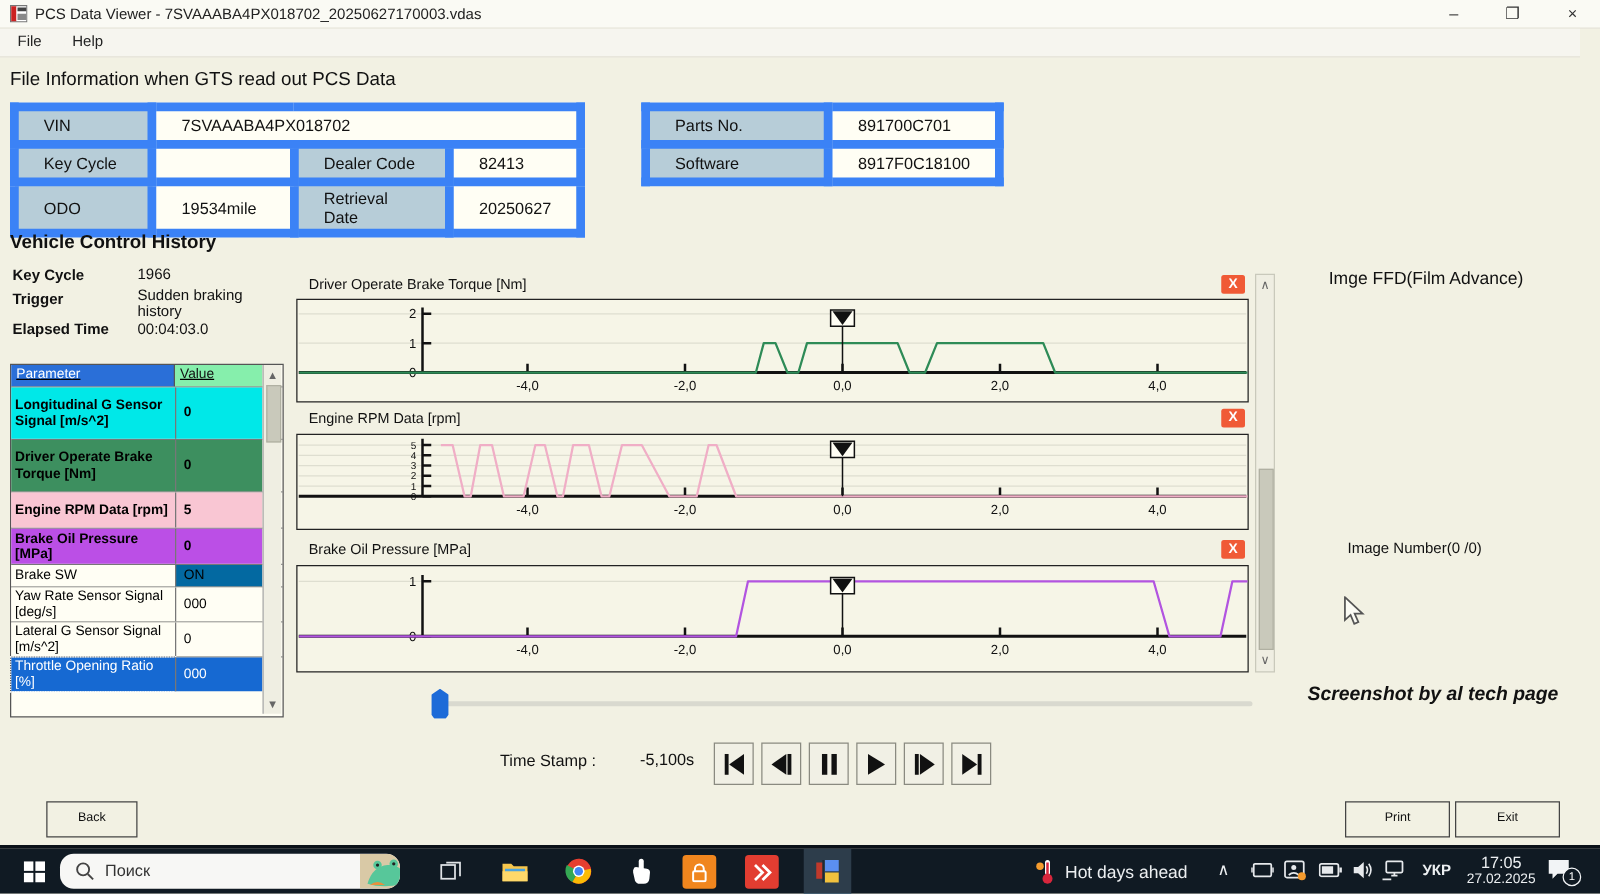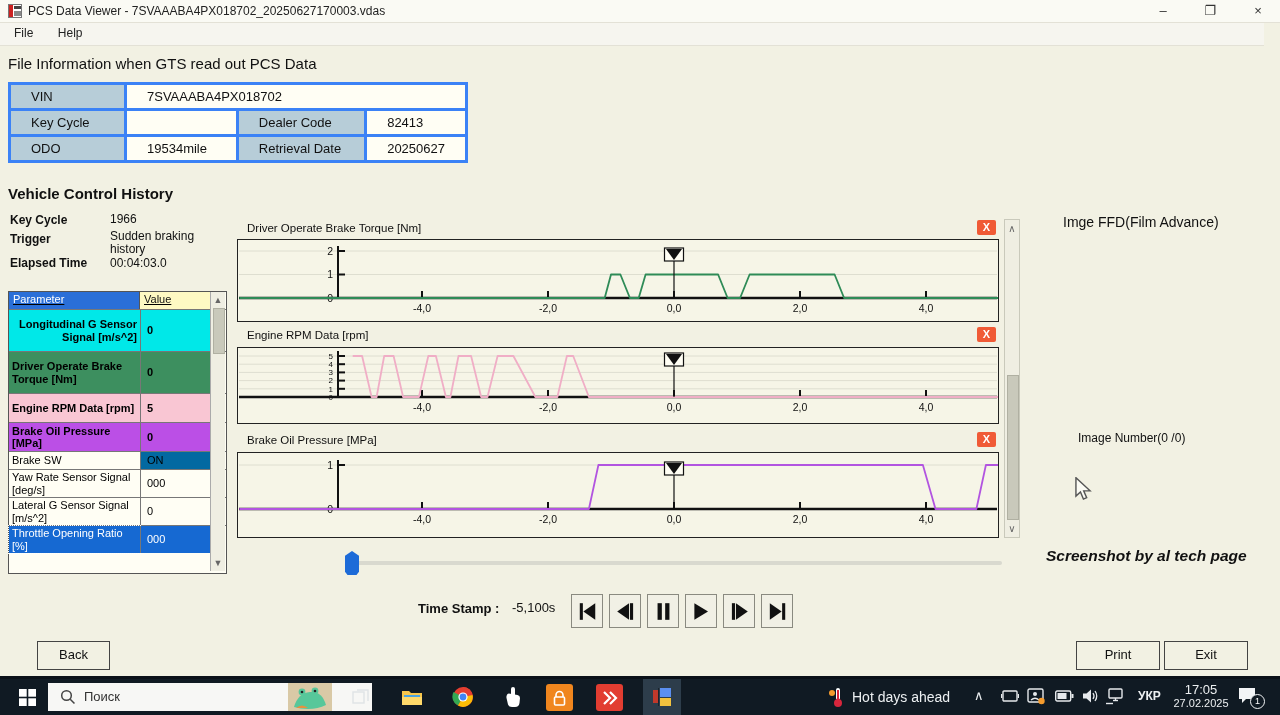--- a/index.html
+++ b/index.html
@@ -7,45 +7,45 @@
   .abs{position:absolute;}
   
   .titlebar{left:0;top:0;width:1280px;height:22px;background:#fafaf4;border-bottom:1px solid #e3e1d6;}
   .title-text{left:28px;top:4px;font-size:12px;color:#222;}
   .winbtn{top:0;width:34px;height:22px;text-align:center;line-height:22px;font-size:13px;color:#333;}
   .menubar{left:0;top:23px;width:1264px;height:22px;background:#f6f5ef;border-bottom:1px solid #e3e1d6;}
   .menuitem{display:inline-block;padding:3px 10px;font-size:12px;color:#222;}
   
   .heading{font-size:15px;color:#111;}
   .itbl{border:1px solid #555;border-collapse:collapse;background:#fffef4;}
-  .itbl td{border:3px solid #3b82f6;font-size:13px;color:#111;padding:2px 20px;height:19px;}
+  .itbl td{border:7px solid #3b82f6;font-size:13px;color:#111;padding:2px 20px;height:19px;}
   td.lab{background:#b7cdd8;}
   
   .hlab{font-size:12px;font-weight:bold;color:#111;}
   .hval{font-size:12px;color:#111;}
   
   .ptable{left:8px;top:291px;width:217px;height:281px;border:1px solid #555;background:#fffef4;}
   .phead{display:grid;grid-template-columns:131px 70px;height:17px;text-decoration:underline;}
   .phead .c1{background:#2a6fd8;color:#fff;font-size:11px;padding:1px 4px;border-right:1px solid #555;}
-  .phead .c2{background:#fef9c3;color:#111;font-size:11px;padding:1px 4px;}
+  .phead .c2{background:#86efac;color:#111;font-size:11px;padding:1px 4px;}
   .prow{display:grid;grid-template-columns:131px 70px;border-top:1px solid #777;}
   .prow .pc{padding:1px 3px;font-size:11px;line-height:1.12;display:flex;align-items:center;}
   .prow .pv{border-left:1px solid #777;padding-left:6px;}
   .vscroll{background:#efeee2;border-left:1px solid #aaa;}
   .sarrow{color:#666;font-size:9px;text-align:center;width:100%;position:absolute;left:0;}
   .sthumb{position:absolute;left:2px;width:10px;background:#c9c9bb;border:1px solid #b0b0a2;}
   
   .cpanel-title{font-size:11.5px;color:#111;}
   .xbtn{width:19px;height:15px;background:#f05a36;color:#fff;font-size:11px;font-weight:bold;text-align:center;line-height:15px;border-radius:2px;}
   .plotbox{width:760px;border:1px solid #222;background:#f6f5e7;}
   svg text{font-family:"Liberation Sans","DejaVu Sans",sans-serif;fill:#111;}
   
   .tbtn{width:30px;height:32px;background:#f1f0e5;border:1px solid #8a8a80;display:flex;align-items:center;justify-content:center;}
   
-  .fbtn{border:1px solid #444;background:#f2f1e3;font-size:13px;color:#111;text-align:center;line-height:26px;}
+  .fbtn{border:1px solid #444;background:#f2f1e3;font-size:10px;color:#111;text-align:center;line-height:26px;}
   
   .taskbar{left:0;top:679px;width:1280px;height:36px;background:#101a23;}
   .tb-ic{display:flex;align-items:center;justify-content:center;}
   .traytxt{color:#eceff1;font-size:12px;}
   .watermark{font-style:italic;font-weight:bold;font-size:15.5px;color:#111;}
 </style>
 </head>
 <body>
 
 <div class="abs titlebar">
@@ -84,38 +84,46 @@
     <td class="lab">ODO</td>
     <td>19534mile</td>
     <td class="lab">Retrieval Date</td>
     <td>20250627</td>
   </tr>
 </tbody>
   </table>
 
 <table class="abs itbl" style="left:513px;top:82px;width:290px">
   <tbody>
+  <tr>
+    <td class="lab" style="width:144px">Parts No.</td>
+    <td>891700C701</td>
+  </tr>
+  <tr>
+    <td class="lab">Software</td>
+    <td>8917F0C18100</td>
+  </tr>
 </tbody>
   </table>
 
 <div class="abs heading" style="left:8px;top:185px;font-weight:bold">Vehicle Control History</div>
 <div class="abs hlab" style="left:10px;top:213px">Key Cycle</div>
 <div class="abs hval" style="left:110px;top:212px">1966</div>
 <div class="abs hlab" style="left:10px;top:232px">Trigger</div>
 <div class="abs hval" style="left:110px;top:230px;width:112px;line-height:1.1">Sudden braking history</div>
 <div class="abs hlab" style="left:10px;top:256px">Elapsed Time</div>
 <div class="abs hval" style="left:110px;top:256px">00:04:03.0</div>
 
 <div class="abs ptable">
   <div class="phead">
     <div class="c1">Parameter</div>
     <div class="c2">Value</div>
   </div>
   <div id="param-rows">
-      <div class="prow" style="height: 41px; text-align: right;">
+      <div class="prow" style="height: 41px;">
         <div class="pc" style="background: rgb(0, 232, 232); color: rgb(0, 0, 0); font-weight: bold;">Longitudinal G Sensor Signal [m/s^2]</div>
         <div class="pc pv" style="background: rgb(0, 232, 232); color: rgb(0, 0, 0); font-weight: bold;">0</div>
       </div>
       <div class="prow" style="height: 41px;">
         <div class="pc" style="background: rgb(61, 143, 95); color: rgb(0, 0, 0); font-weight: bold;">Driver Operate Brake Torque [Nm]</div>
         <div class="pc pv" style="background: rgb(61, 143, 95); color: rgb(0, 0, 0); font-weight: bold;">0</div>
       </div>
       <div class="prow" style="height: 28px;">
         <div class="pc" style="background: rgb(249, 198, 211); color: rgb(0, 0, 0); font-weight: bold;">Engine RPM Data [rpm]</div>
         <div class="pc pv" style="background: rgb(249, 198, 211); color: rgb(0, 0, 0); font-weight: bold;">5</div>
@@ -255,21 +263,21 @@
 
 <svg class="abs" style="left:1074px;top:477px" width="18" height="24" viewBox="0 0 12 17">
   <path d="M1,0.5 L1,13.5 L4.2,10.6 L6.3,15.6 L8.6,14.6 L6.5,9.8 L11,9.8 Z" fill="#fbfbf4" stroke="#555" stroke-width="1"></path>
 </svg>
 
 <div class="abs watermark" style="left:1046px;top:547px">Screenshot by al tech page</div>
 
 <div class="abs" style="left:352px;top:561px;width:650px;height:4px;background:#d9d9cf;border-radius:2px"></div>
 <div class="abs" style="left:345px;top:551px;width:14px;height:24px;background:#1d6bd8;clip-path:polygon(50% 0,100% 20%,100% 86%,82% 100%,18% 100%,0 86%,0 20%)"></div>
 
-<div class="abs" style="left:418px;top:601px;font-size:13px;font-weight:bold;color:#111">Time Stamp :</div>
+<div class="abs" style="left:400px;top:601px;font-size:13px;font-weight:normal;color:#111">Time Stamp :</div>
 <div class="abs" style="left:512px;top:600px;font-size:13px;color:#111">-5,100s</div>
 <div class="abs" style="left:571px;top:594px;display:flex;gap:6px" id="transport-buttons">
     <div class="tbtn">
       <svg width="19" height="19" viewBox="0 0 16 16" fill="#111">
         <rect x="1.5" y="1" width="2.6" height="14"></rect>
         <polygon points="14.5,1 14.5,15 4.5,8"></polygon>
       </svg>
     </div>
     <div class="tbtn">
       <svg width="19" height="19" viewBox="0 0 16 16" fill="#111">
@@ -312,21 +320,21 @@
 
   <div class="abs tb-ic" style="left:8px;top:0;width:38px;height:36px">
     <svg width="17" height="17" viewBox="0 0 17 17">
       <rect x="0" y="0" width="7.7" height="7.7" fill="#fff"></rect>
         <rect x="9.3" y="0" width="7.7" height="7.7" fill="#fff"></rect>
       <rect x="0" y="9.3" width="7.7" height="7.7" fill="#fff"></rect>
         <rect x="9.3" y="9.3" width="7.7" height="7.7" fill="#fff"></rect>
     </svg>
   </div>
 
-  <div class="abs" style="left:48px;top:4px;width:324px;height:28px;background:#f7f7f5;border-radius:0;overflow:hidden">
+  <div class="abs" style="left:48px;top:4px;width:272px;height:28px;background:#f7f7f5;border-radius:11px;overflow:hidden">
     <svg class="abs" style="left:12px;top:6px" width="16" height="16" viewBox="0 0 16 16">
       <circle cx="6.5" cy="6.5" r="4.8" fill="none" stroke="#444" stroke-width="1.5"></circle>
       <line x1="10.2" y1="10.2" x2="14.5" y2="14.5" stroke="#444" stroke-width="1.5"></line>
     </svg>
     <span class="abs" style="left:36px;top:6px;font-size:13px;color:#333">Поиск</span>
     <svg class="abs" style="left:240px;top:0" width="44" height="28" viewBox="0 0 44 28">
       <rect x="0" y="0" width="44" height="28" fill="#d9c9a6"></rect>
       <path d="M6,24 Q10,10 22,9 Q34,8 38,22 Q30,26 20,26 Q12,26 6,24 Z" fill="#57c79a"></path>
       <circle cx="14" cy="9" r="3.4" fill="#57c79a"></circle>
         <circle cx="14" cy="9" r="1.3" fill="#222"></circle>

